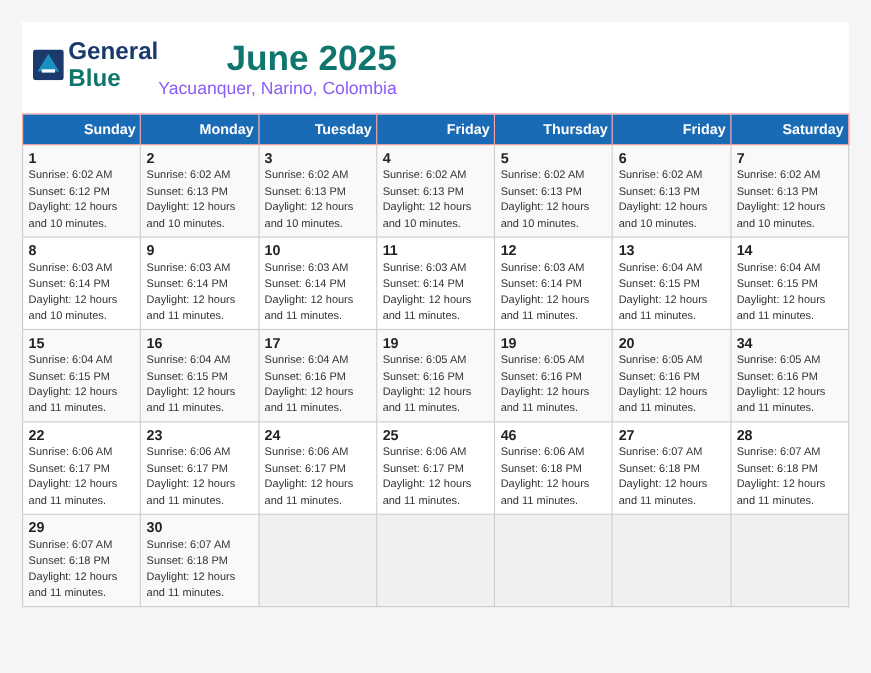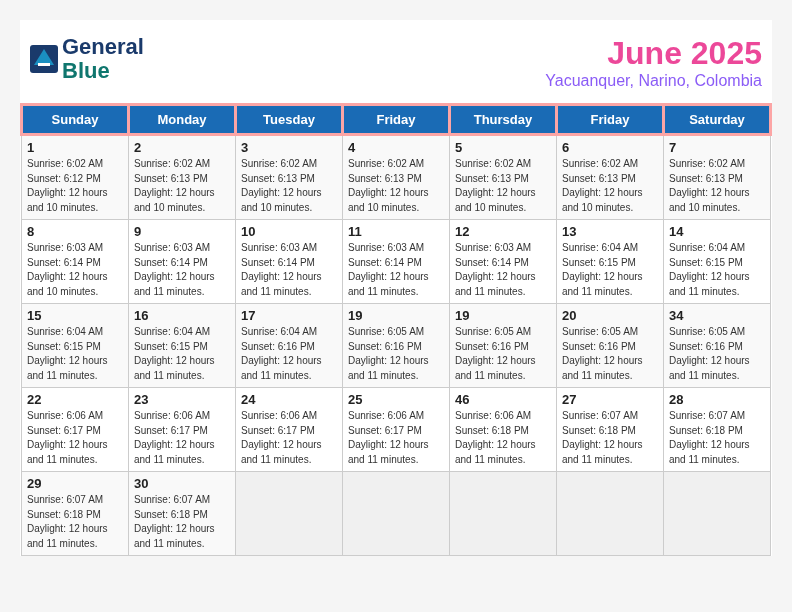--- a/index.html
+++ b/index.html
@@ -10,21 +10,20 @@
       min-height: 612px;
       padding: 20px;
     }
     .container {
       background: #fff;
       width: 752px;
       margin: 0 auto;
     }
     .header {
       display: flex;
-      justify-content: space-between;
       align-items: flex-start;
       padding: 15px 10px 5px 10px;
     }
     .logo {
       display: flex;
       align-items: center;
     }
     .logo-text {
       font-size: 22px;
       font-weight: bold;
@@ -38,39 +37,39 @@
       width: 28px;
       height: 28px;
       margin-right: 4px;
     }
     .title-block {
       text-align: right;
     }
     .month-title {
       font-size: 32px;
       font-weight: bold;
-      color: #ec4899;
+      color: #0f766e;
     }
     .subtitle {
       font-size: 16px;
       color: #8b5cf6;
     }
     .calendar {
       width: 100%;
       border-collapse: collapse;
       margin-top: 8px;
     }
     .calendar th {
       background-color: #1a6bb5;
       color: #fff;
       padding: 6px 4px;
       font-size: 13px;
       font-weight: bold;
-      text-align: center;
-      border: 3px solid #fca5a5;
+      text-align: right;
+      border: 1px solid #fca5a5;
     }
     .calendar td {
       vertical-align: top;
       border: 1px solid #ccc;
       padding: 4px 5px;
       width: 107px;
       min-height: 80px;
       background: #fff;
       font-size: 10.5px;
       color: #333;

